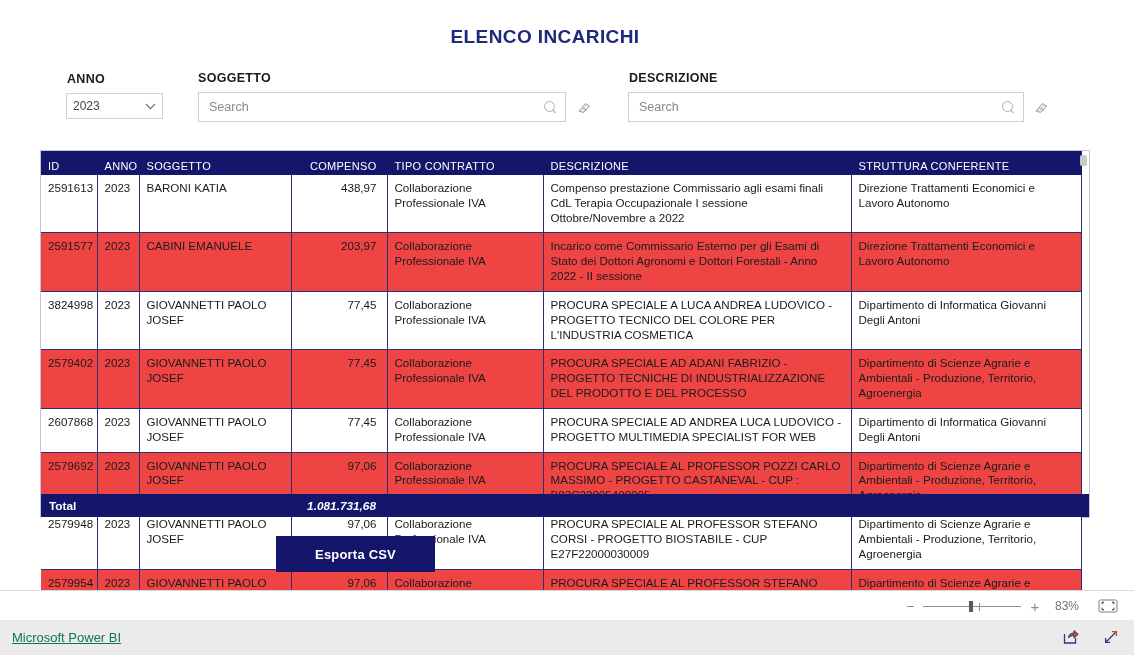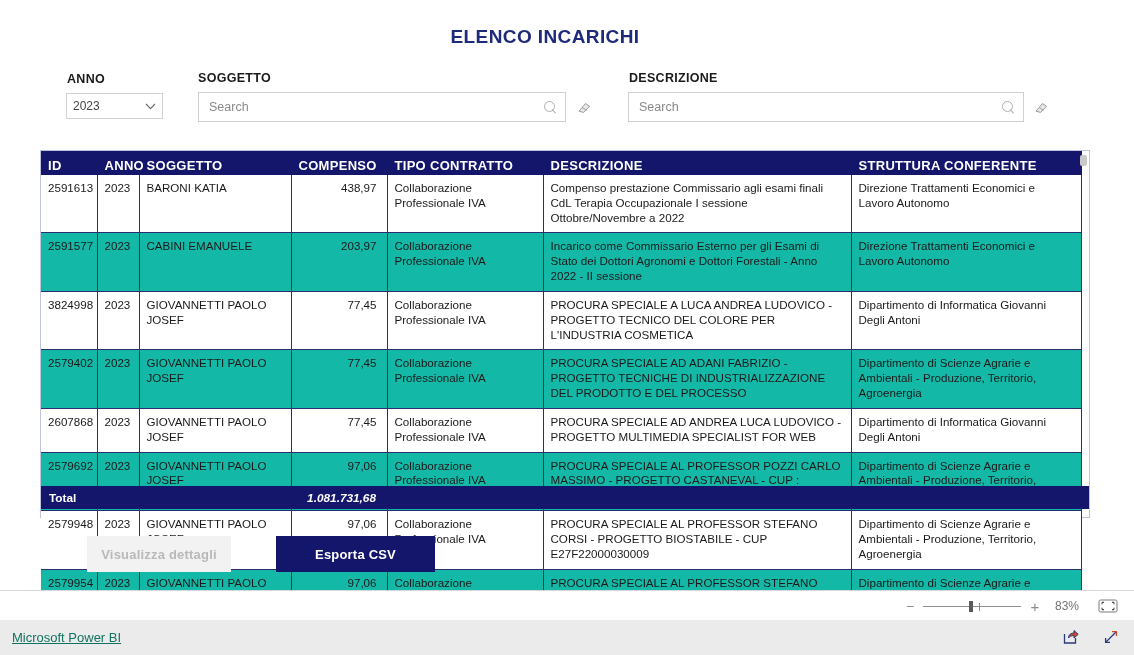--- a/index.html
+++ b/index.html
@@ -80,46 +80,46 @@
   
   #table-wrap {
     position: absolute; left: 40px; top: 150px;
     width: 1050px; height: 368px;
     background: #fff;
     border: 1px solid #bfc3dd;
   }
   table.grid { border-collapse: collapse; width: 1040px; table-layout: fixed; }
   table.grid th {
     background: #14166b; color: #ffffff;
-    font-size: 13px; font-weight: bold; letter-spacing: .3px;
+    font-size: 11px; font-weight: normal; letter-spacing: .3px;
     text-align: left; padding: 6px 6px 1px 7px;
     height: 24px; vertical-align: middle;
     border-right: 1px solid #14166b;
   }
   table.grid th.num { text-align: right; padding-right: 10px; }
   table.grid td {
     font-size: 11.6px; color: #1a1a1a;
     padding: 6px 7px 7px 7px;
     vertical-align: top; line-height: 1.28;
     border-right: 1px solid #2b2f72;
     border-bottom: 1px solid #2b2f72;
   }
   table.grid td.num { text-align: right; padding-right: 10px; }
-  table.grid tr.alt td { background: #14b8a6; }
+  table.grid tr.alt td { background: #ef4444; }
   table.grid tr.plain td { background: #ffffff; }
   .c-id { width: 56px; }
   .c-anno { width: 42px; }
   .c-sog { width: 152px; }
   .c-comp { width: 96px; }
   .c-tipo { width: 156px; }
   .c-desc { width: 308px; }
   .c-str { width: 230px; }
 
   #total-row {
-    position: absolute; left: 0; bottom: 8px;
+    position: absolute; left: 0; bottom: 0;
     width: 1048px; height: 23px;
     background: #14166b; color: #fff;
     font-size: 11.8px; font-weight: bold;
     display: flex; align-items: center;
   }
   #total-row .t-label { width: 97px; padding-left: 8px; }
   #total-row .t-spacer { width: 152px; }
   #total-row .t-value { width: 96px; text-align: right; padding-right: 10px; font-style: italic; }
 
   #tbl-scrollbar {
@@ -323,23 +323,20 @@
         <span class="t-label">Total</span>
         <span class="t-spacer"></span>
         <span class="t-value">1.081.731,68</span>
       </div>
 
       <div id="tbl-scrollbar">
         <div class="thumb"></div>
       </div>
     </div>
 
-    <div class="btn" id="btn-dettagli">
-      <span>Visualizza dettagli</span>
-    </div>
     <div class="btn" id="btn-csv">
       <span>Esporta CSV</span>
     </div>
 
   </div>
 
   <div id="statusbar">
     <div id="zoom-ctl">
       <span class="z-minus">−</span>
       <div id="zoom-track">

